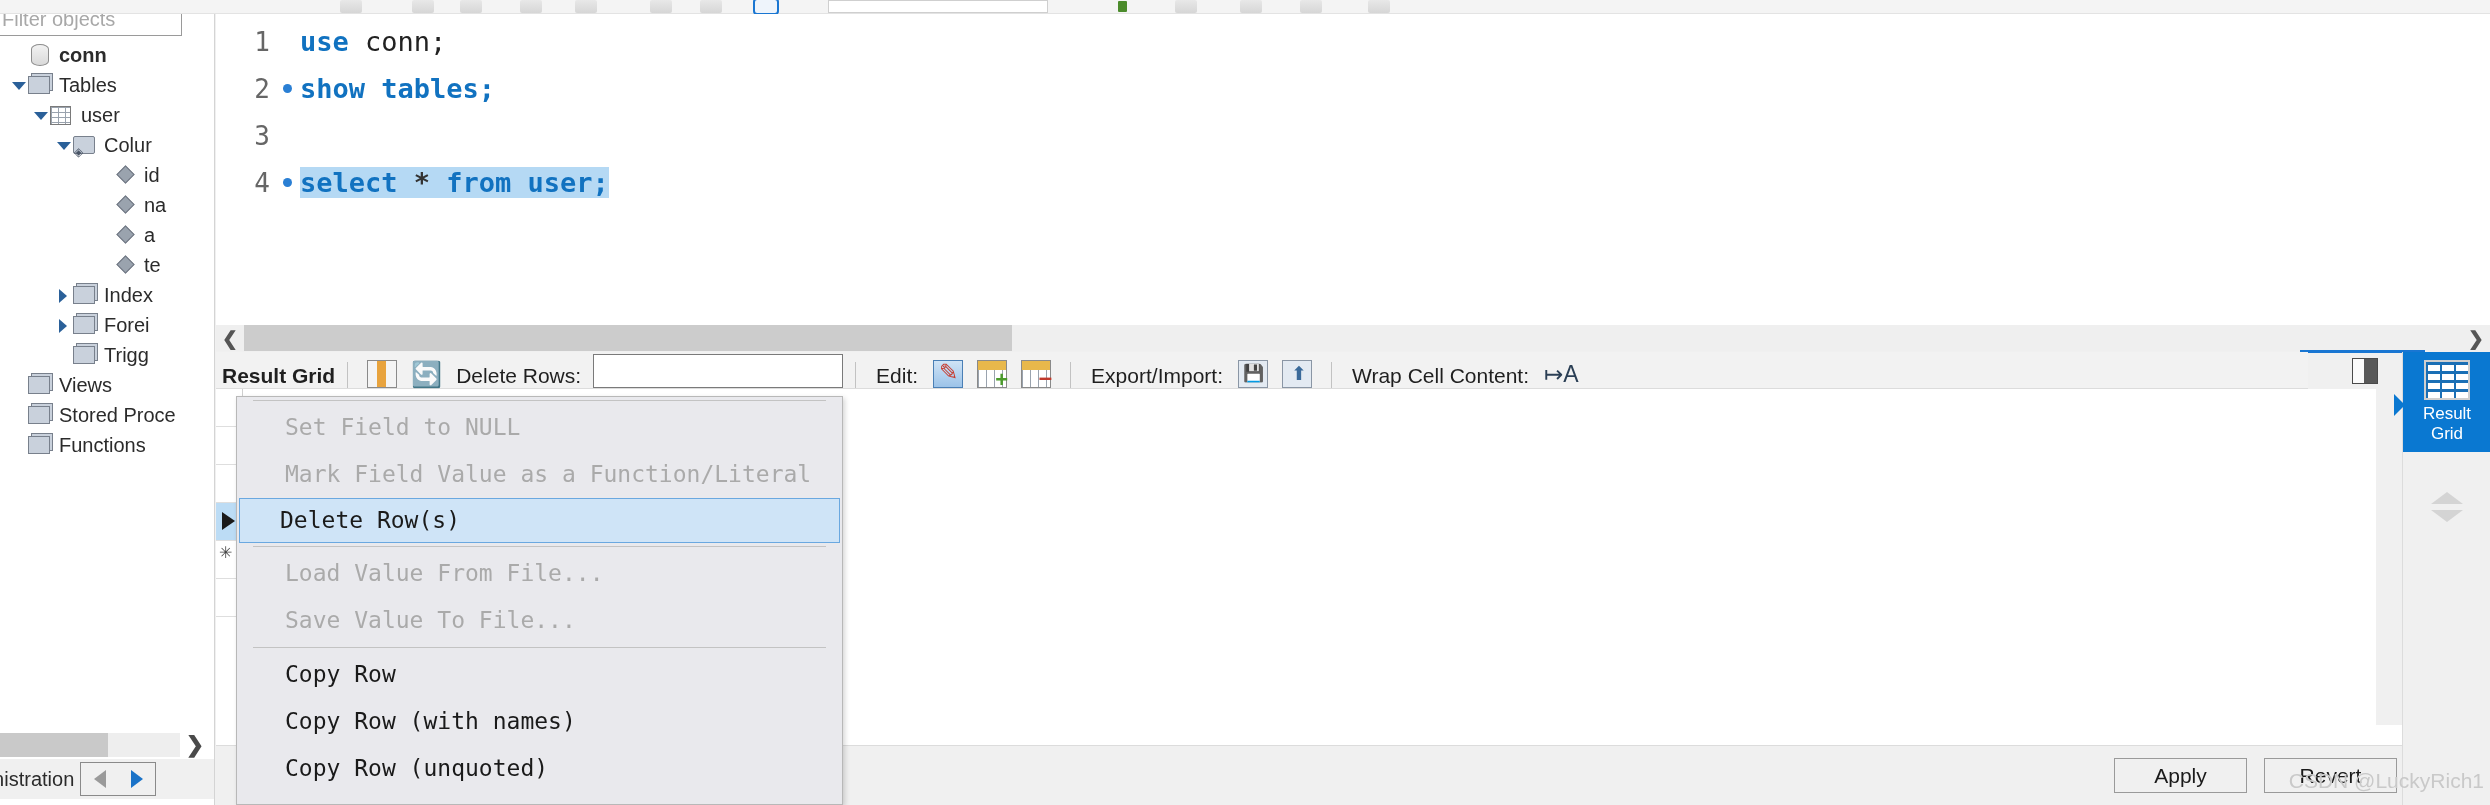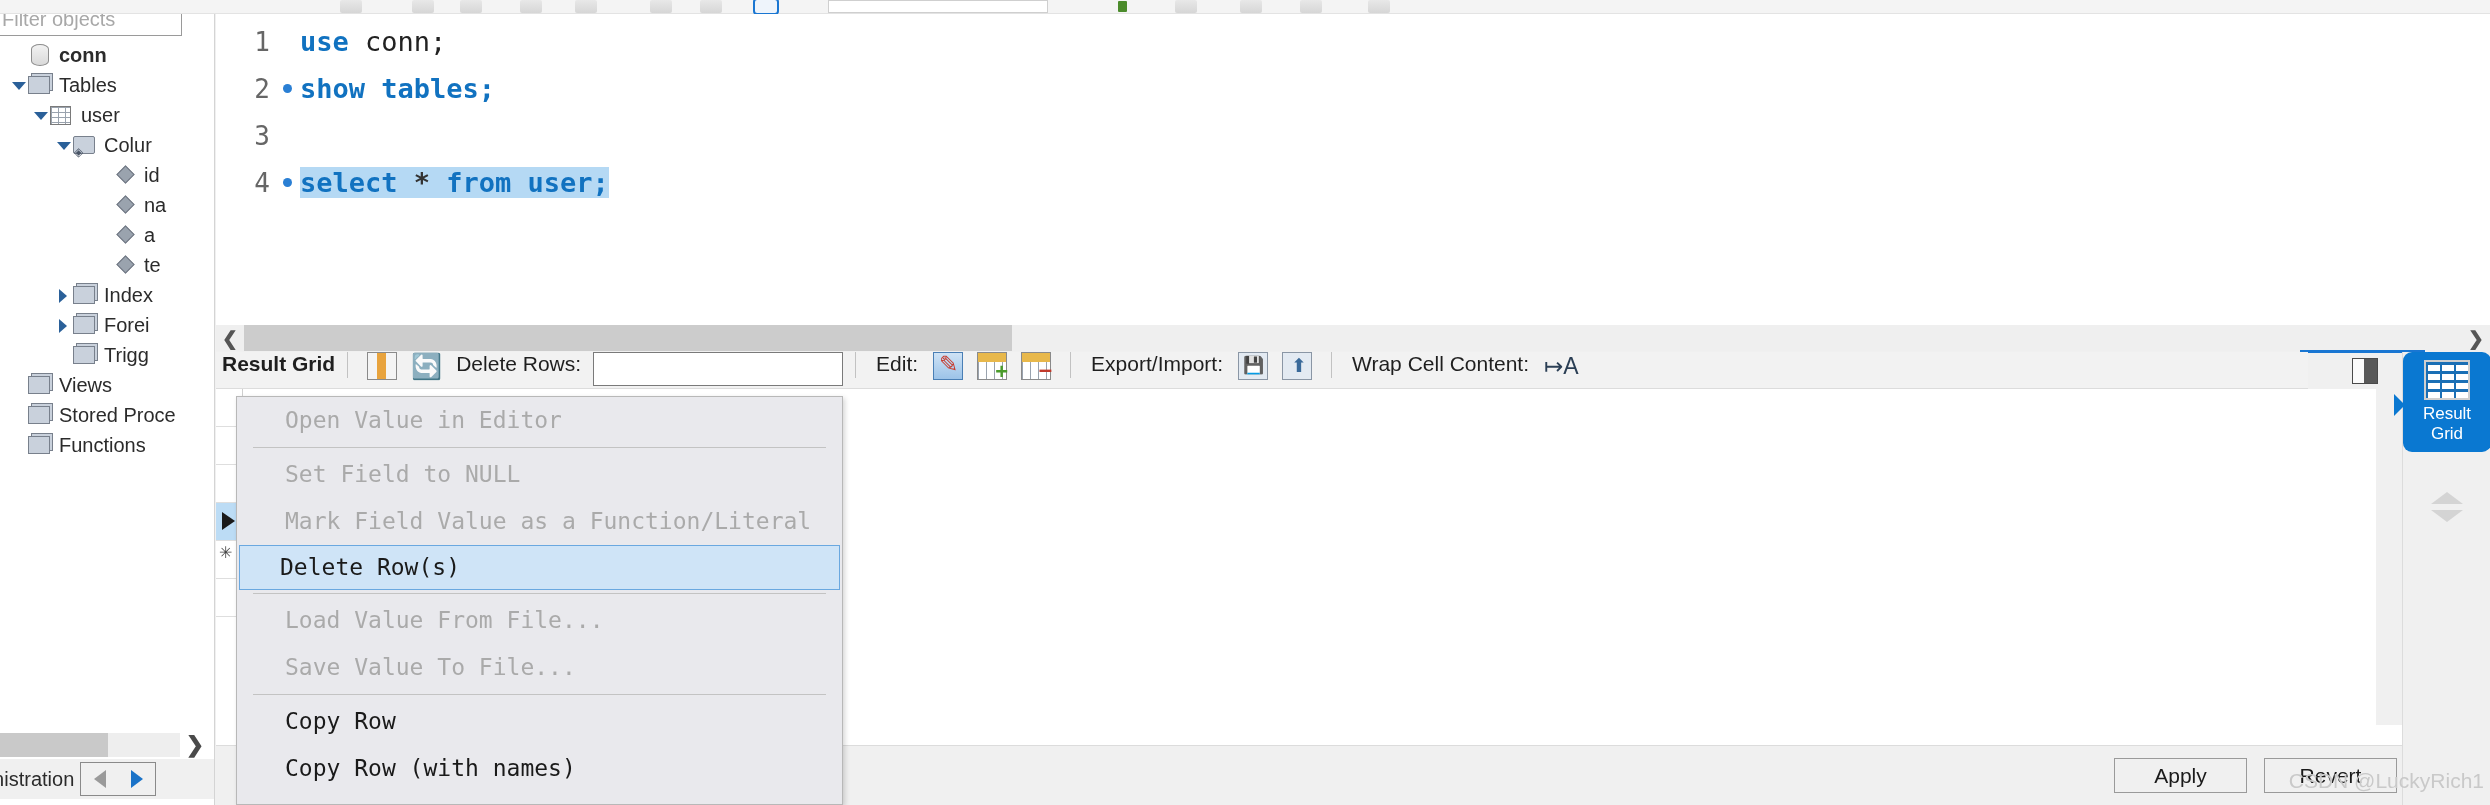--- a/index.html
+++ b/index.html
@@ -174,21 +174,21 @@
   .hscroll .track { flex:1; height:26px; position:relative; }
   .hscroll .thumb { position:absolute; left:0; top:0; height:26px; width:768px; background:#cccccc; }
   .blue-underline {
     position:absolute; left: 2300px; top: 350px; width: 125px; height: 3px; background:#1976d2;
   }
 
   
   .grid-toolbar {
     position: absolute; left: 216px; top: 352px; width: 2092px; height: 37px;
     background: #f2f2f2; border-bottom: 1px solid #dcdcdc;
-    display: flex; align-items: flex-start; padding-left: 6px;
+    display: flex; align-items: flex-end; padding-left: 6px;
   }
   .gt-label { font-size: 21px; color:#1f1f1f; font-weight:bold; white-space:nowrap; }
   .gt-text { font-size: 21px; color:#1f1f1f; white-space:nowrap; margin:0 8px; }
   .sep { width:1px; height:26px; background:#c2c2c2; margin: 0 12px; }
   .gt-ico { width: 30px; height: 28px; margin: 0 7px; position:relative; }
   .ico-cols { background:#f4f4f4; border:1px solid #8a8a8a;
     background-image: linear-gradient(90deg, transparent 9px, #e8a33d 9px, #e8a33d 18px, transparent 18px); }
   .ico-refresh { color:#2a7fd4; font-size:25px; line-height:28px; text-align:center; }
   .filter-input {
     width: 250px; height: 34px; background:#fff; border:1px solid #7a7a7a; margin-left: 4px;
@@ -258,21 +258,21 @@
   .ctx-sep { height: 1px; background: #c3c3c3; margin: 3px 16px; }
 
   
   .right-panel {
     position:absolute; right:0; top:352px; width:88px; height:453px;
     background:#f0f0f0; border-left:1px solid #dcdcdc;
   }
   .rp-tab {
     width:88px; height:100px; padding-top:8px;
     display:flex; flex-direction:column; align-items:center; justify-content:flex-start;
-    font-size:17px; line-height:20px; text-align:center;border-radius:9px;
+    font-size:17px; line-height:20px; text-align:center;
   }
   .rp-tab.sel { background:#0a78d1; color:#ffffff; }
   .rp-tab:not(.sel) { color:#6b6b6b; }
   .rp-tab .glyph { width:46px; height:40px; margin-bottom:4px; }
   .glyph-grid {
     background:#ffffff; border:2px solid #cfcfcf;
     background-image: linear-gradient(#1a6fb5 3px, transparent 3px), linear-gradient(90deg,#1a6fb5 2px,transparent 2px);
     background-size: 100% 9px, 14px 100%;
   }
   .glyph-form {
@@ -522,21 +522,20 @@
       <div class="rh-cell"></div>
       <div class="rh-cell"></div>
       <div class="rh-cell"></div>
       <div class="rh-cell sel"></div>
       <div class="rh-cell star-row"></div>
       <div class="rh-cell"></div>
     </div>
   </div>
 
   <div class="ctx-menu" id="ctx-root">
-      <div class="ctx-item disabled">Open Value in Editor</div>
       <div class="ctx-sep"></div>
       <div class="ctx-item disabled">Set Field to NULL</div>
       <div class="ctx-item disabled">Mark Field Value as a Function/Literal</div>
       <div class="ctx-item active">Delete Row(s)</div>
       <div class="ctx-sep"></div>
       <div class="ctx-item disabled">Load Value From File...</div>
       <div class="ctx-item disabled">Save Value To File...</div>
       <div class="ctx-sep"></div>
       <div class="ctx-item">Copy Row</div>
       <div class="ctx-item">Copy Row (with names)</div>

